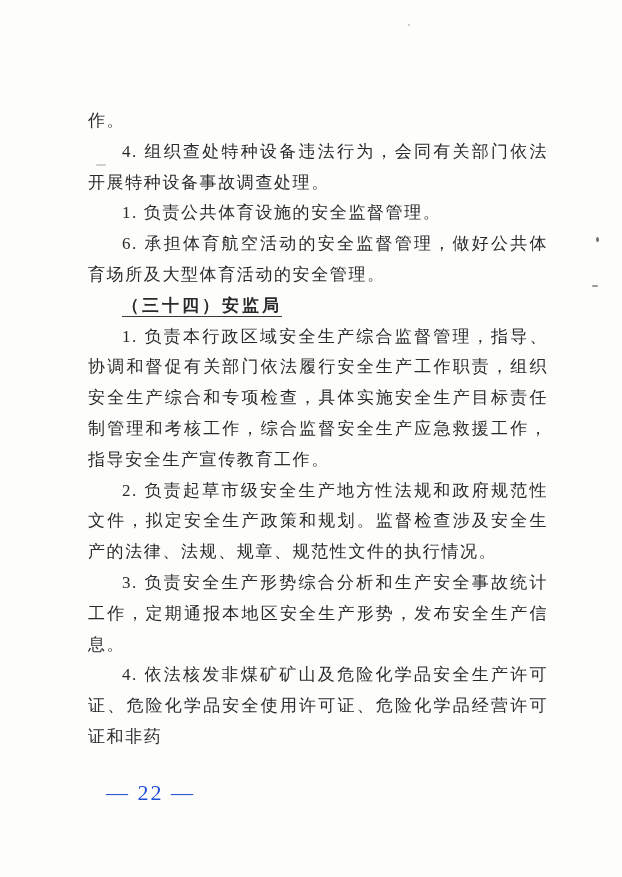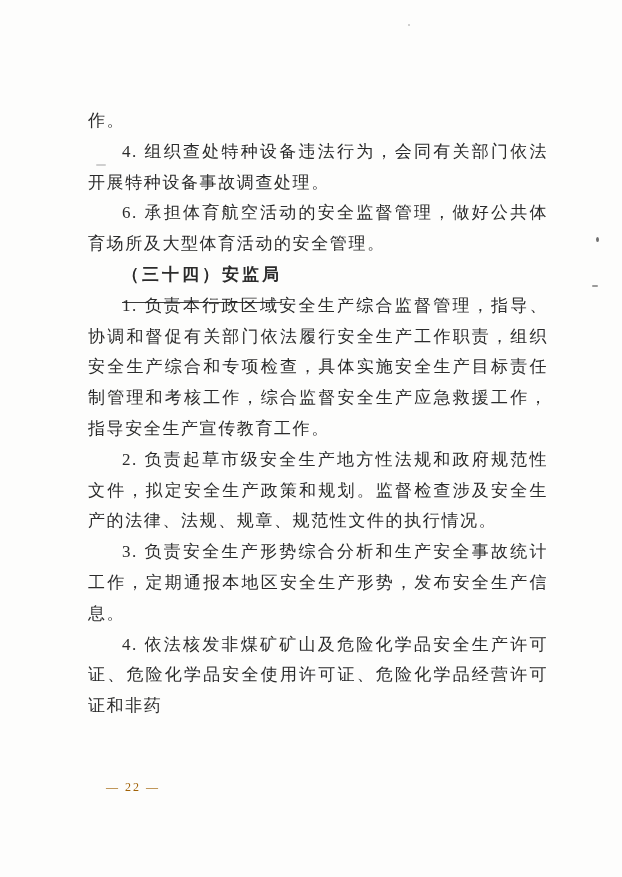--- a/index.html
+++ b/index.html
@@ -37,29 +37,29 @@
   p.para-continuation {
     text-indent: 0;
   }
   p.para-heading {
     text-indent: 2em;
     font-weight: 700;
     letter-spacing: 3px;
   }
   .underlined {
     border-bottom: 1.5px solid #3a3a3a;
-    padding-bottom: 18px;
+    padding-bottom: 1px;
   }
   .footer {
     position: absolute;
     left: 106px;
     top: 780px;
-    font-size: 12px;
+    font-size: 22px;
     letter-spacing: 2px;
-    color: #a16207;
+    color: #1d4ed8;
   }
   .speck {
     position: absolute;
     background: #8a8a8a;
     border-radius: 50%;
   }
   .speck.s1 { left: 408px; top: 24px;  width: 2px; height: 2px; background: #c0c0c0; }
   .speck.s2 { left: 596px; top: 237px; width: 3px; height: 5px; background: #6f6f6f; }
   .speck.s3 { left: 592px; top: 285px; width: 6px; height: 2px; background: #9a9a9a; border-radius: 1px; }
   .speck.s4 { left: 96px;  top: 164px; width: 10px; height: 2px; background: #cfcfcf; border-radius: 1px; }
@@ -68,20 +68,21 @@
 <body>
 
 <div class="page">
 
   <div class="content">
     <p class="para-continuation">作。</p>
 
     <p class="para-indent">4. 组织查处特种设备违法行为，会同有关部门依法开展特种设备事故调查处理。</p>
 
 
+    <p class="para-indent">1. 负责公共体育设施的安全监督管理。</p>
 
     <p class="para-indent">6. 承担体育航空活动的安全监督管理，做好公共体育场所及大型体育活动的安全管理。</p>
 
 
     <p class="para-heading"><span class="underlined">（三十四）安监局</span></p>
 
     <p class="para-indent">1. 负责本行政区域安全生产综合监督管理，指导、协调和督促有关部门依法履行安全生产工作职责，组织安全生产综合和专项检查，具体实施安全生产目标责任制管理和考核工作，综合监督安全生产应急救援工作，指导安全生产宣传教育工作。</p>
 
     <p class="para-indent">2. 负责起草市级安全生产地方性法规和政府规范性文件，拟定安全生产政策和规划。监督检查涉及安全生产的法律、法规、规章、规范性文件的执行情况。</p>
 

